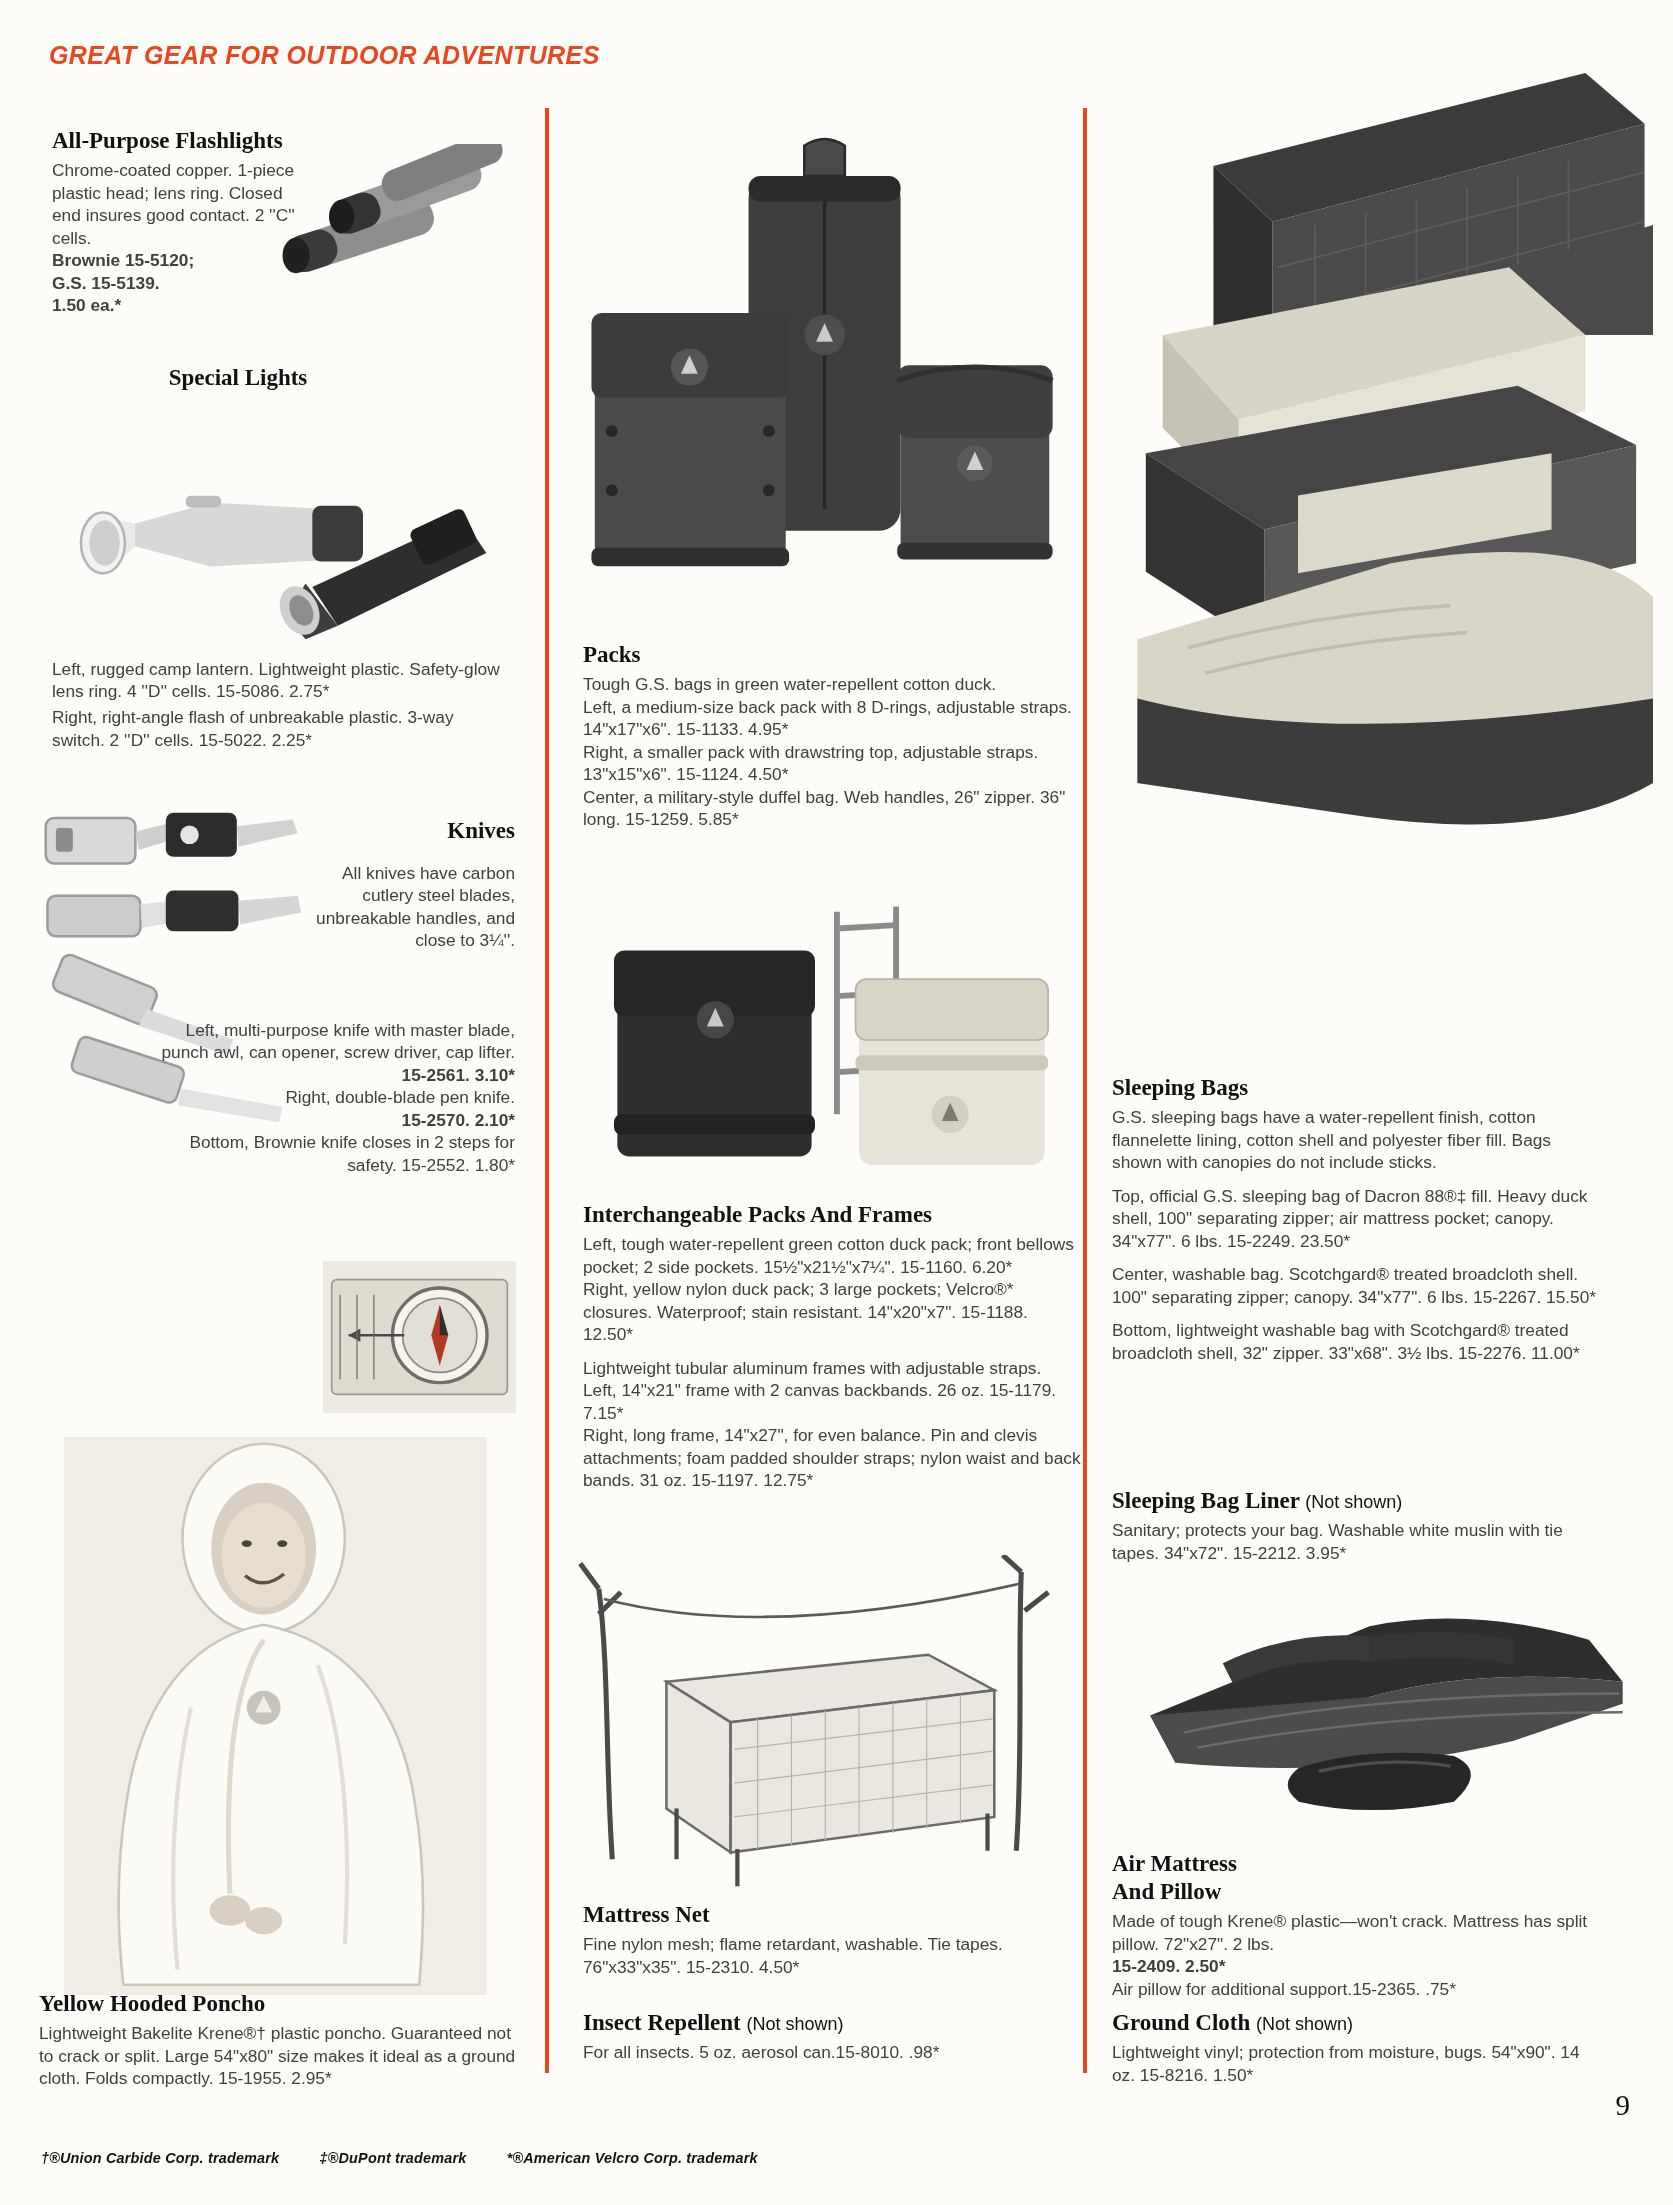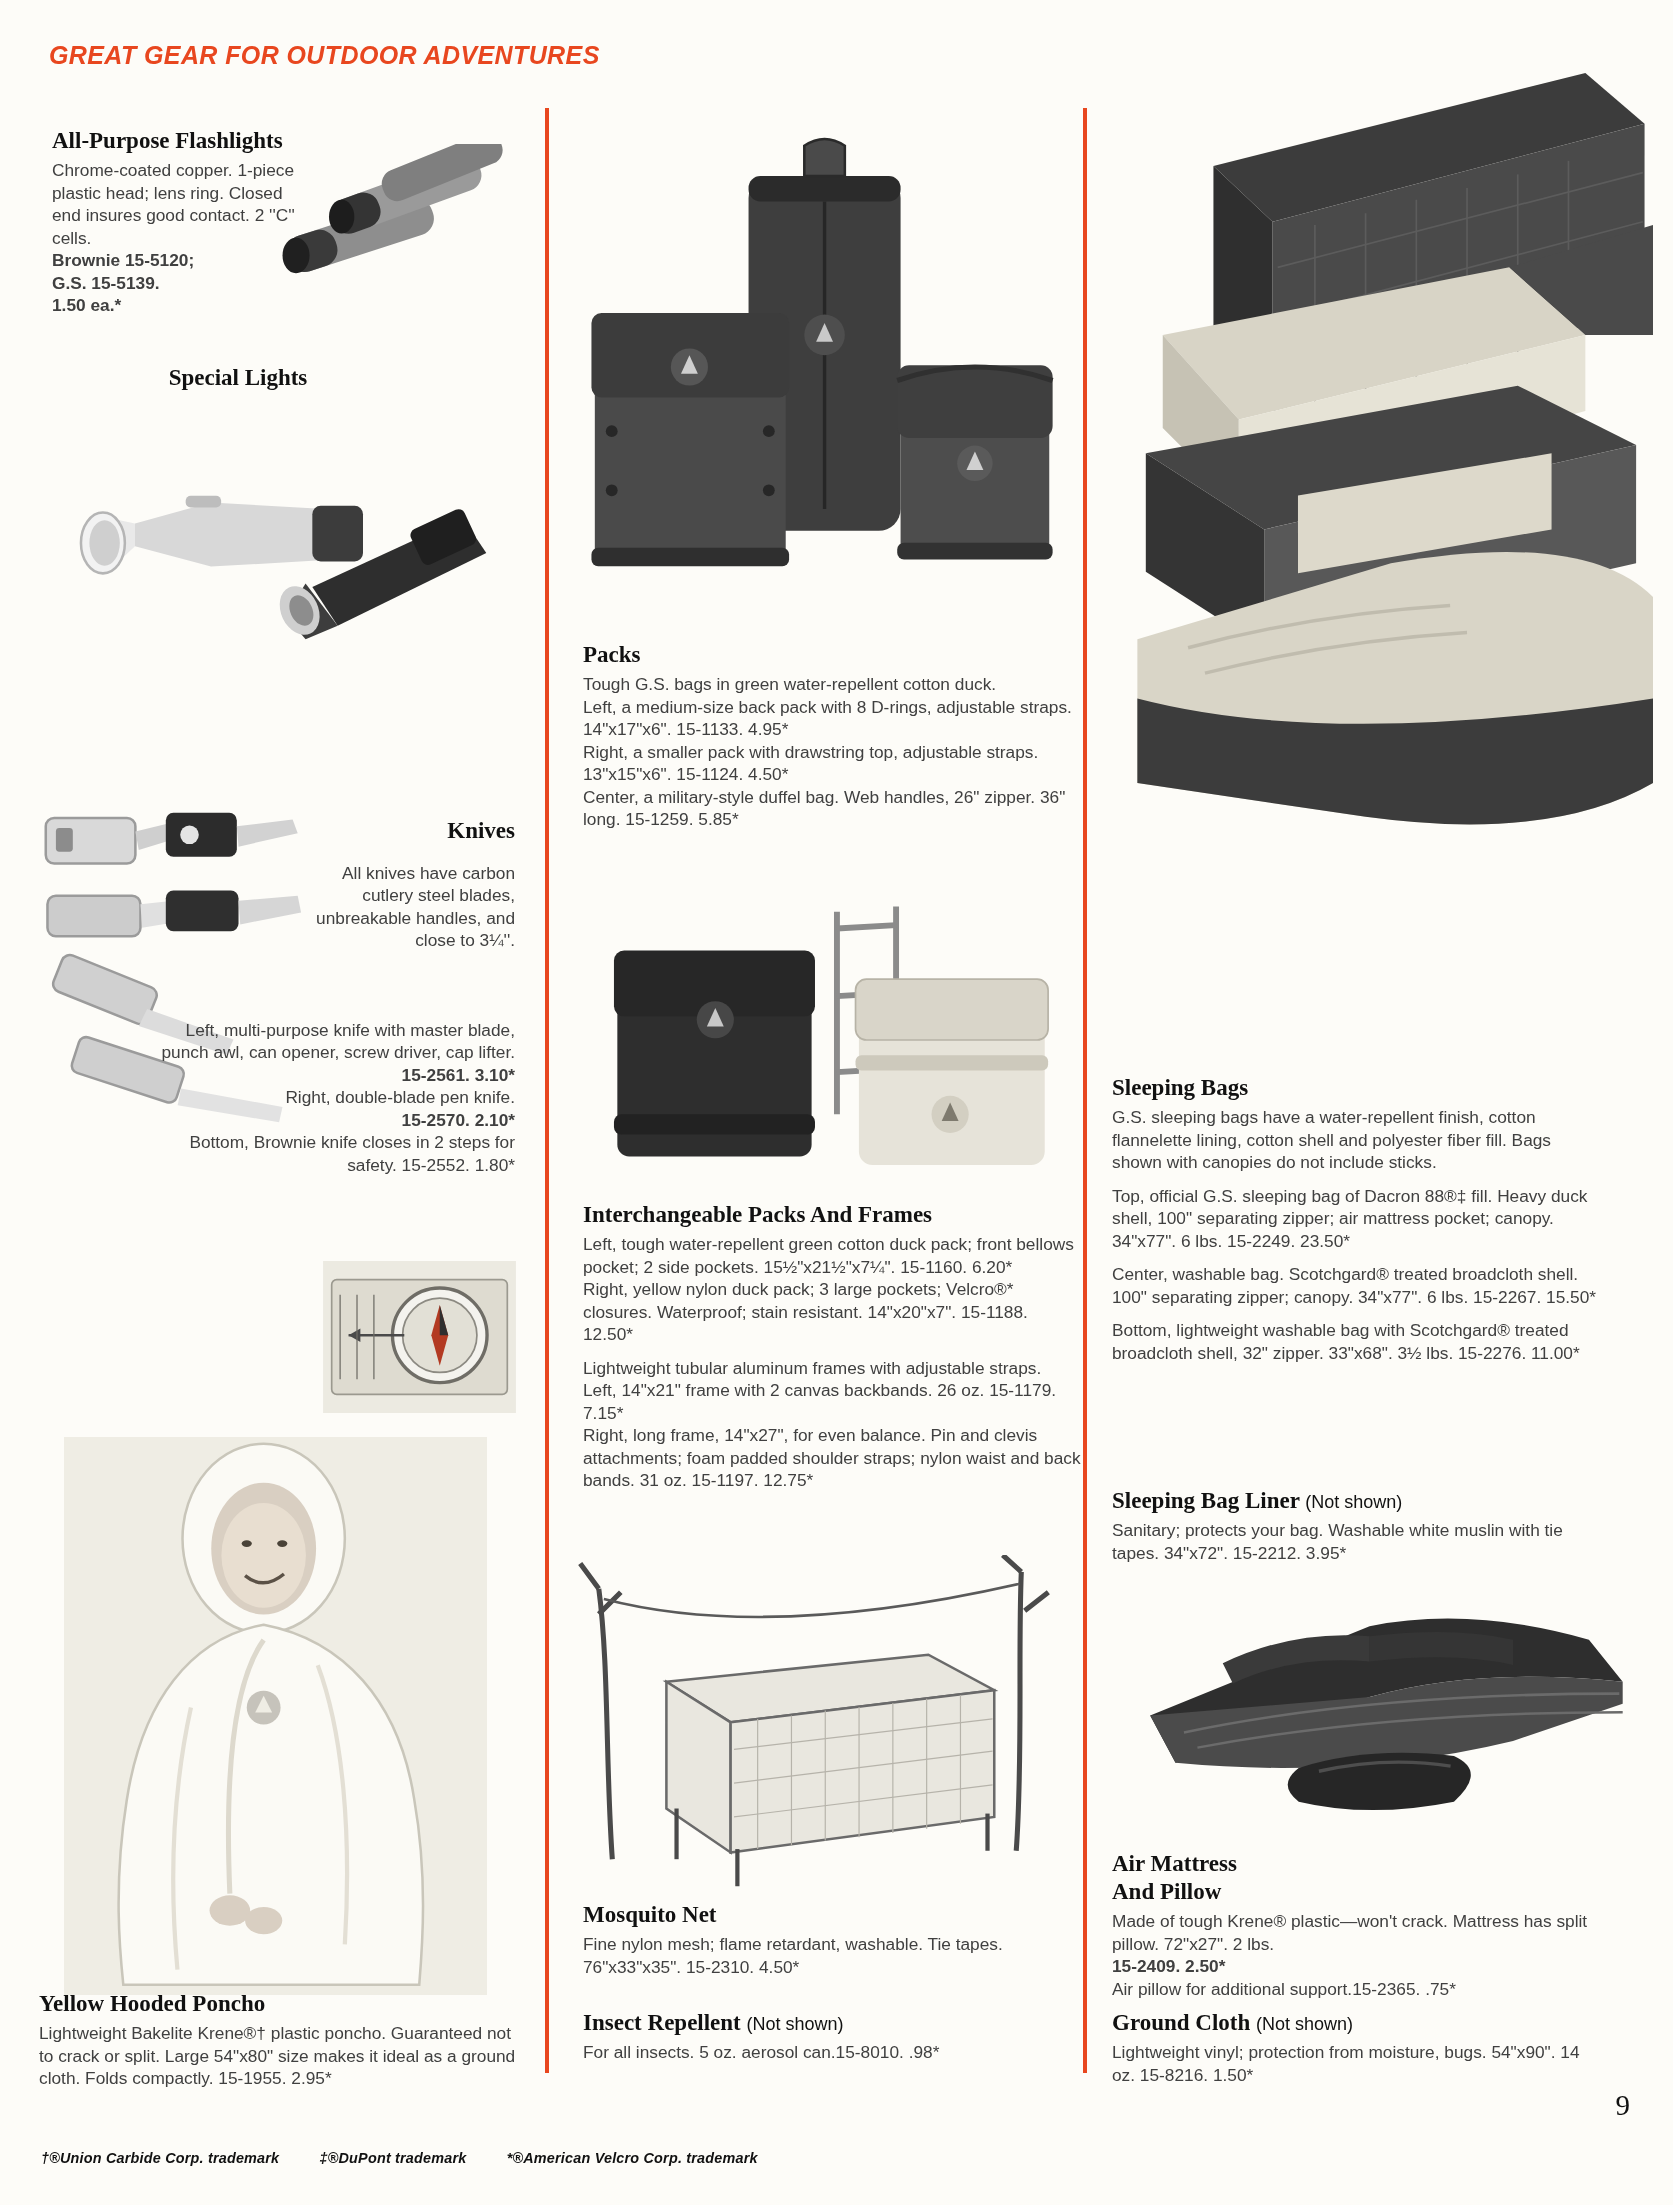--- a/index.html
+++ b/index.html
@@ -157,20 +157,24 @@
       <g>
         <path d="M300 200 L478 118 L506 160 L330 246 Z" fill="#2e2e2e"></path>
         <path d="M292 196 L268 234 L292 262 L330 246 Z" fill="#3d3d3d"></path>
         <ellipse cx="285" cy="228" rx="22" ry="30" transform="rotate(-25 285 228)" fill="#cfcfcf"></ellipse>
         <ellipse cx="287" cy="228" rx="13" ry="19" transform="rotate(-25 287 228)" fill="#8d8d8d"></ellipse>
         <rect x="420" y="118" width="70" height="46" rx="8" transform="rotate(-25 455 141)" fill="#1f1f1f"></rect>
       </g>
     </svg>
   </div>
 
+  <div class="blk" style="left:52px; top:658px; width:456px;">
+    <div class="body"><span>Left, rugged camp lantern. Lightweight plastic. Safety-glow lens ring. 4 ''D'' cells. 15-5086. 2.75*</span></div>
+    <div class="body" style="margin-top:3.4px;"><span>Right, right-angle flash of unbreakable plastic. 3-way switch. 2 ''D'' cells. 15-5022. 2.25*</span></div>
+  </div>
 
   <div class="photo" style="left:39px; top:801px; width:279px; height:372px; background:transparent;">
     <svg width="279" height="372" viewBox="0 0 330 440">
       <g>
         <rect x="8" y="20" width="106" height="54" rx="10" fill="#d9d9d9" stroke="#9b9b9b" stroke-width="3"></rect>
         <rect x="20" y="32" width="20" height="28" rx="4" fill="#8c8c8c"></rect>
         <path d="M114 36 L188 18 L196 34 L118 58 Z" fill="#cfcfcf"></path>
         <rect x="150" y="14" width="84" height="52" rx="9" fill="#2c2c2c"></rect>
         <circle cx="178" cy="40" r="11" fill="#e4e4e4"></circle>
         <path d="M234 30 L300 22 L306 38 L236 54 Z" fill="#d2d2d2"></path>
@@ -368,21 +372,21 @@
 
       <g stroke="#4a4a4a" stroke-width="5" fill="none">
         <path d="M132 300 L132 360"></path>
         <path d="M204 348 L204 392"></path>
         <path d="M500 306 L500 350"></path>
       </g>
     </svg>
   </div>
 
   <div class="blk" style="left:583px; top:1902px; width:490px;">
-    <div class="h2">Mosquito Net</div>
+    <div class="h2">Mattress Net</div>
     <div class="body">Fine nylon mesh; flame retardant, washable. Tie tapes. 76"x33"x35". 15-2310. 4.50*</div>
   </div>
 
   <div class="blk" style="left:583px; top:2010px; width:490px;">
     <div class="h2">
       <span>Insect Repellent</span>
       <span class="notshown">(Not shown)</span>
     </div>
     <div class="body">For all insects. 5 oz. aerosol can.15-8010. .98*</div>
   </div>

